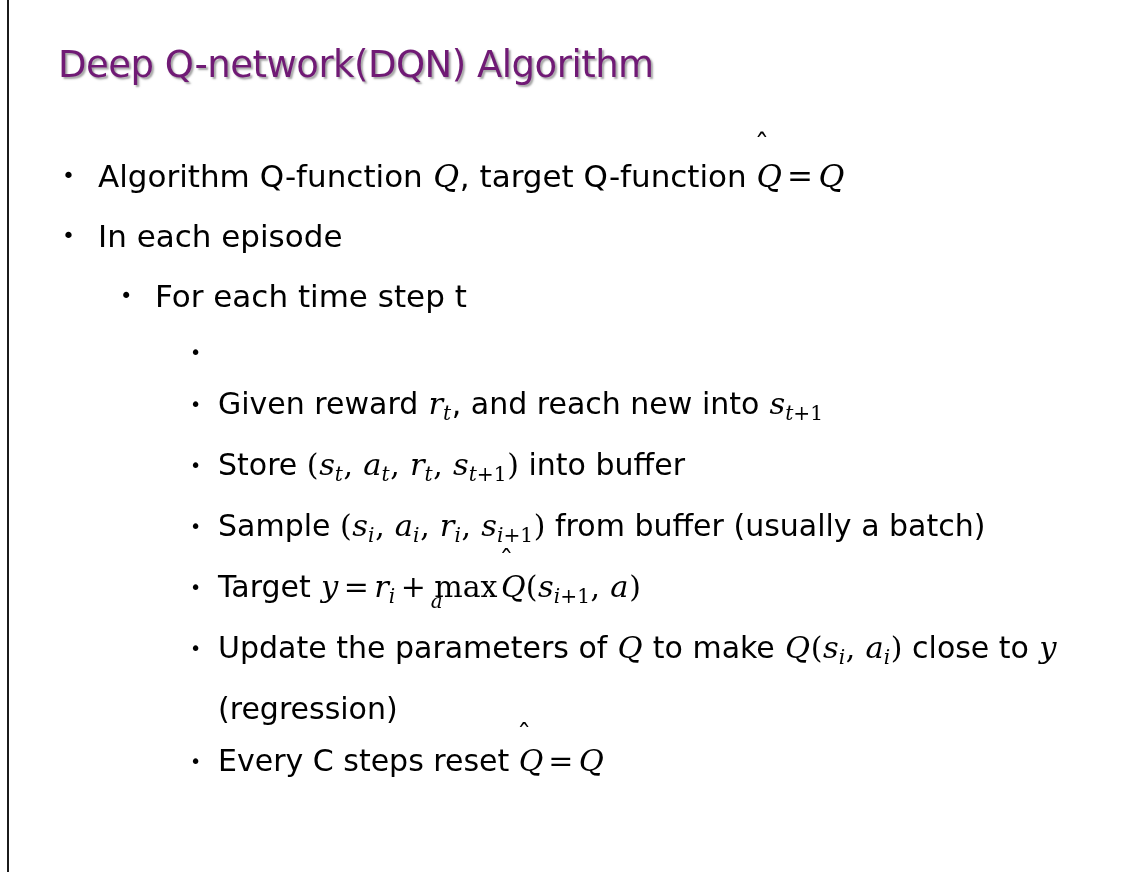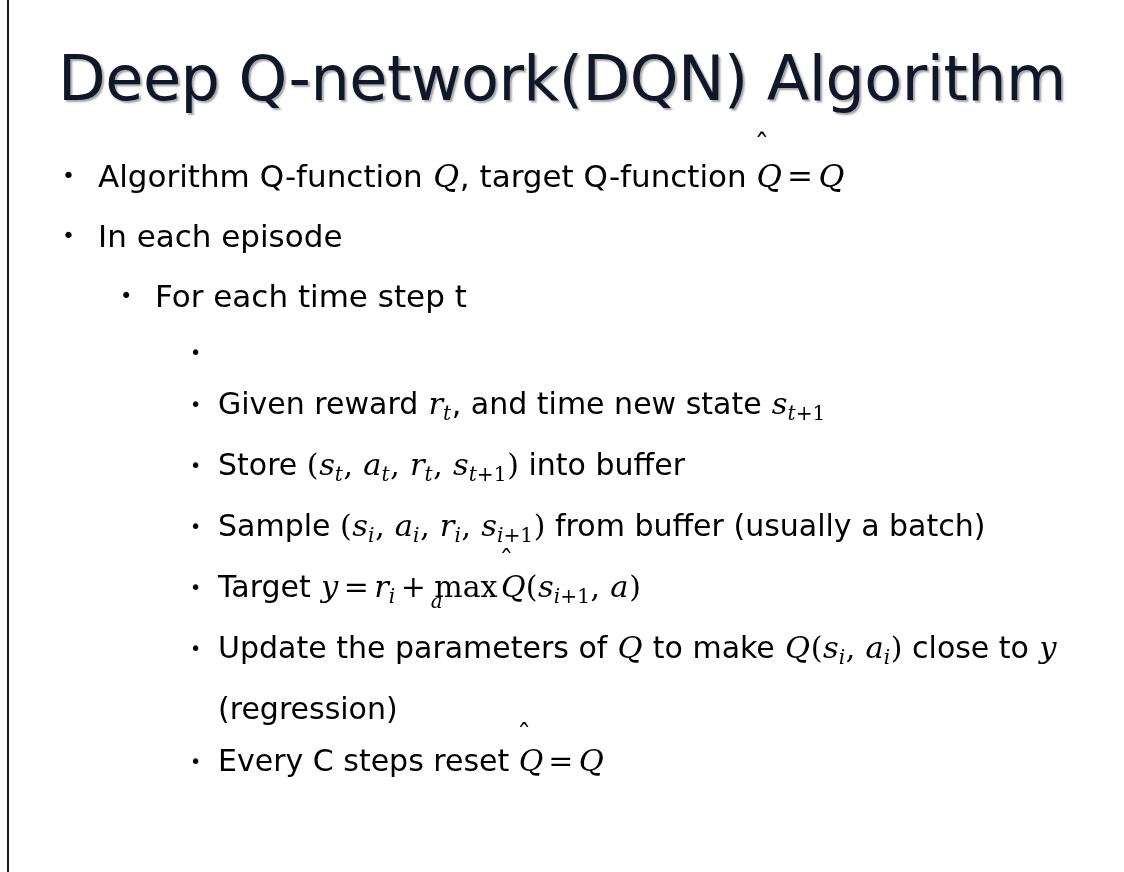--- a/index.html
+++ b/index.html
@@ -31,25 +31,25 @@
     width: 2px;
     height: 872px;
     background: #1b1b1b;
   }
 
   .slide-title {
     position: absolute;
     left: 58px;
     top: 46px;
     font-family: "DejaVu Sans", sans-serif;
-    font-size: 62px;
+    font-size: 37px;
     font-weight: 400;
     letter-spacing: -0.5px;
     line-height: 1.05;
-    color: #0f172a;
+    color: #701a75;
     text-shadow: 2px 2px 2px rgba(90,90,90,0.55);
     white-space: nowrap;
   }
 
   .body-list {
     position: absolute;
     left: 0;
     top: 146px;
     width: 1124px;
   }
@@ -209,21 +209,21 @@
       <span class="bullet-mark">•</span>
       <span class="bullet-text">For each time step t</span>
     </div>
 
     <div class="bullet-row lvl3">
       <span class="bullet-mark">•</span>
     </div>
 
     <div class="bullet-row lvl3">
       <span class="bullet-mark">•</span>
-      <span class="bullet-text"><span>Given reward </span><span class="mi"><span>r</span><span class="sub">t</span></span><span>, and time new state </span><span class="mi"><span>s</span><span class="sub"><span>t</span><span class="up">+1</span></span></span></span>
+      <span class="bullet-text"><span>Given reward </span><span class="mi"><span>r</span><span class="sub">t</span></span><span>, and reach new into </span><span class="mi"><span>s</span><span class="sub"><span>t</span><span class="up">+1</span></span></span></span>
     </div>
 
     <div class="bullet-row lvl3">
       <span class="bullet-mark">•</span>
       <span class="bullet-text"><span>Store </span><span class="mparen">(</span><span class="mi"><span>s</span><span class="sub">t</span></span><span class="mpunct">, </span><span class="mi"><span>a</span><span class="sub">t</span></span><span class="mpunct">, </span><span class="mi"><span>r</span><span class="sub">t</span></span><span class="mpunct">, </span><span class="mi"><span>s</span><span class="sub"><span>t</span><span class="up">+1</span></span></span><span class="mparen">)</span><span> into buffer</span></span>
     </div>
 
     <div class="bullet-row lvl3">
       <span class="bullet-mark">•</span>
       <span class="bullet-text"><span>Sample </span><span class="mparen">(</span><span class="mi"><span>s</span><span class="sub">i</span></span><span class="mpunct">, </span><span class="mi"><span>a</span><span class="sub">i</span></span><span class="mpunct">, </span><span class="mi"><span>r</span><span class="sub">i</span></span><span class="mpunct">, </span><span class="mi"><span>s</span><span class="sub"><span>i</span><span class="up">+1</span></span></span><span class="mparen">)</span><span> from buffer (usually a batch)</span></span>

